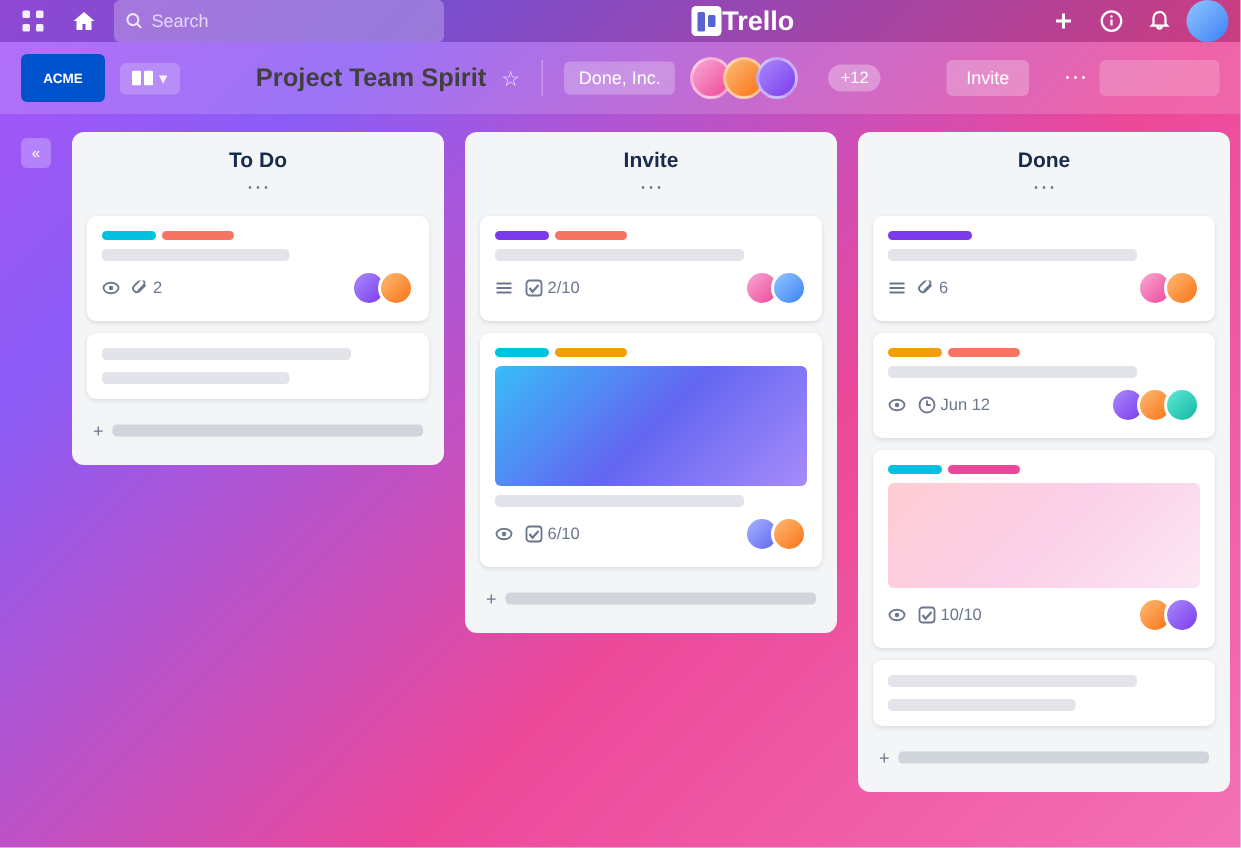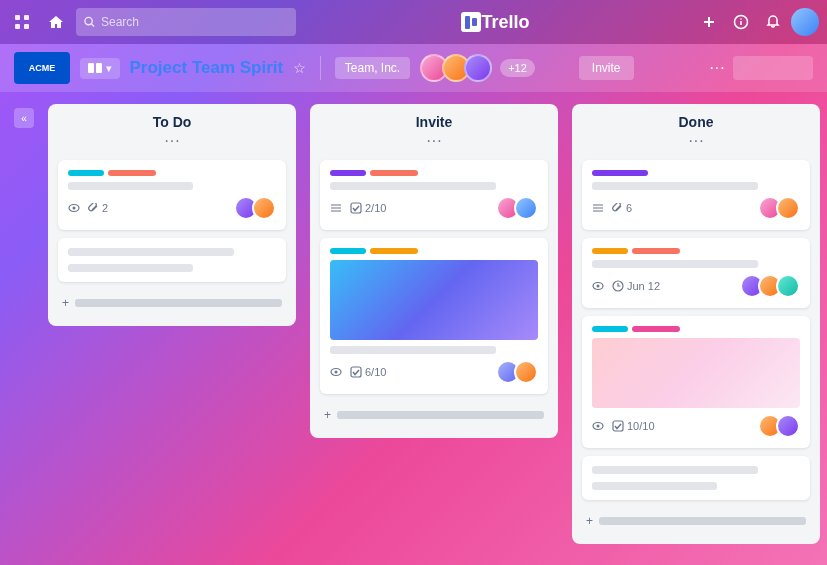--- a/index.html
+++ b/index.html
@@ -6,21 +6,21 @@
     body {
       font-family: -apple-system, BlinkMacSystemFont, 'Segoe UI', sans-serif;
       width: 827px;
       height: 565px;
       overflow: hidden;
       background: linear-gradient(135deg, #a855f7 0%, #8b5cf6 20%, #ec4899 60%, #f472b6 100%);
     }
 
     
     .top-nav {
-      height: 44px;
+      height: 28px;
       background: rgba(0,0,0,0.15);
       display: flex;
       align-items: center;
       padding: 0 8px;
       gap: 6px;
     }
     .nav-grid-icon {
       width: 28px; height: 28px;
       display: flex; align-items: center; justify-content: center;
       border-radius: 4px;
@@ -104,23 +104,24 @@
       font-weight: 700;
     }
     .board-view-icon {
       display: flex; align-items: center; gap: 4px;
       color: white; font-size: 12px; cursor: pointer;
       background: rgba(255,255,255,0.2);
       border-radius: 4px;
       padding: 4px 8px;
     }
     .board-title {
-      color: #3b82f6;
+      color: #404040;
       font-size: 17px;
       font-weight: 700;
+      margin-left: 41px;
     }
     .star-icon {
       color: rgba(255,255,255,0.8);
       font-size: 14px;
       cursor: pointer;
     }
     .org-badge {
       background: rgba(255,255,255,0.25);
       border-radius: 4px;
       padding: 4px 10px;
@@ -139,21 +140,21 @@
       margin-left: -6px;
       overflow: hidden;
     }
     .member-avatar:first-child { margin-left: 0; }
     .member-count {
       background: rgba(255,255,255,0.3);
       border-radius: 12px;
       padding: 3px 8px;
       color: white;
       font-size: 11px;
-      margin-left: 8px;
+      margin-left: 20px;
     }
     .invite-btn {
       background: rgba(255,255,255,0.25);
       border-radius: 4px;
       padding: 5px 13px;
       color: white;
       font-size: 12px;
       cursor: pointer;
       border: none;
       margin-left: 34px;
@@ -400,21 +401,21 @@
   <div class="board-view-icon">
     <svg width="14" height="10" viewBox="0 0 14 10" fill="white">
       <rect x="0" y="0" width="6" height="10" rx="1"></rect>
       <rect x="8" y="0" width="6" height="10" rx="1"></rect>
     </svg>
     <span style="color:rgba(255,255,255,0.9);font-size:11px;">▾</span>
   </div>
   <span class="board-title">Project Team Spirit</span>
   <span class="star-icon">☆</span>
   <span style="width:1px;height:24px;background:rgba(255,255,255,0.3);margin:0 4px;"></span>
-  <div class="org-badge">Team, Inc.</div>
+  <div class="org-badge">Done, Inc.</div>
   <div class="member-avatars">
     <div class="member-avatar nav-member-1"></div>
     <div class="member-avatar nav-member-2"></div>
     <div class="member-avatar nav-member-3"></div>
     <div class="member-count">+12</div>
   </div>
   <button class="invite-btn">Invite</button>
   <div style="margin-left:auto;display:flex;align-items:center;gap:8px;">
     <span class="more-btn">···</span>
     <div class="board-header-right-bar"></div>

